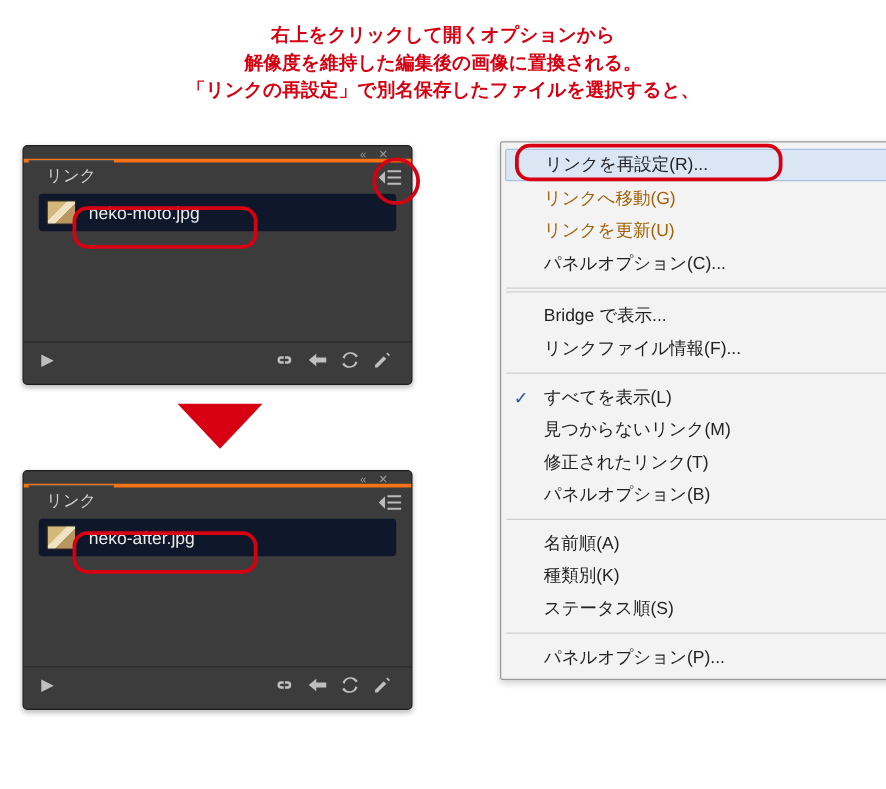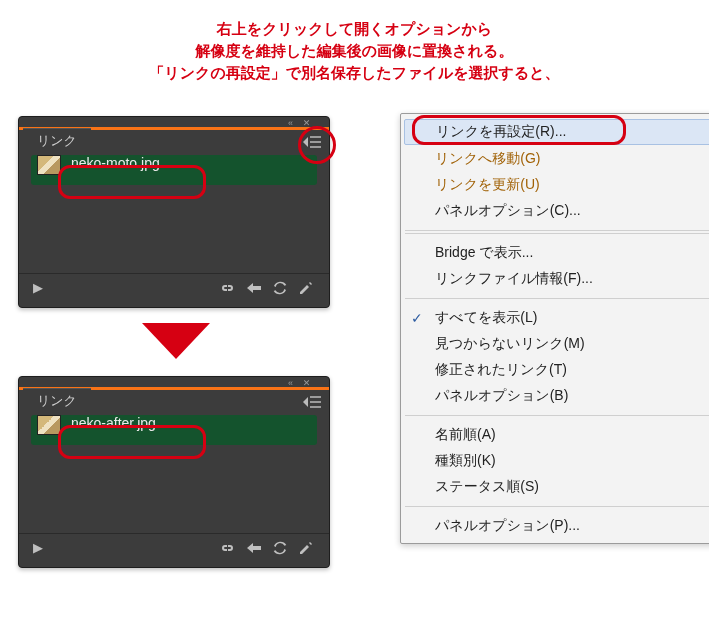--- a/index.html
+++ b/index.html
@@ -11,21 +11,21 @@
   .panel{width:312px;height:192px;background:#3c3c3c;border:1px solid #1e1e1e;border-radius:4px;position:absolute;box-shadow:0 2px 4px rgba(0,0,0,.25)}
   .panel-top{height:10px;position:relative}
   .panel-top .winbtn{position:absolute;top:2px;width:9px;height:9px;color:#999;font-size:9px;line-height:9px;text-align:center}
   .panel-top .min{right:34px}
   .panel-top .cls{right:18px}
   .shelf{height:24px;display:flex;align-items:center;position:relative;border-top:3px solid #f97316}
   .tab{background:#3c3c3c;color:#cfcfcf;font-size:13px;padding:3px 14px 4px;margin-left:4px;border-top:1px solid #555}
   .flyout{width:26px;height:22px;position:absolute;right:4px;top:1px;display:flex;align-items:center;justify-content:center;cursor:pointer}
   .flyout svg{display:block}
   .list{padding:4px 12px 0}
-  .row{height:30px;background:#14532d;border-radius:3px;display:flex;gap:10px;padding:0 6px}
+  .row{height:30px;background:#0f172a;border-radius:3px;display:flex;align-items:center;gap:10px;padding:0 6px}
   .thumb{width:24px;height:20px;background:linear-gradient(135deg,#d4b87a 0 40%,#efe2c2 40% 60%,#b89860 60%);border:1px solid #222}
   .fname{color:#eaeaea;font-size:14px;white-space:nowrap}
   .foot{position:absolute;bottom:6px;left:0;right:0;height:28px;border-top:1px solid #2a2a2a;display:flex;align-items:center;color:#bfbfbf}
   .foot .nav{padding:0 14px;font-size:13px}
   .foot .sp{flex:1}
   .foot .ico{width:26px;height:20px;display:flex;align-items:center;justify-content:center}
   .foot svg{display:block}
 
   
   .ring{position:absolute;border:3px solid #d60012;border-radius:999px;pointer-events:none}

